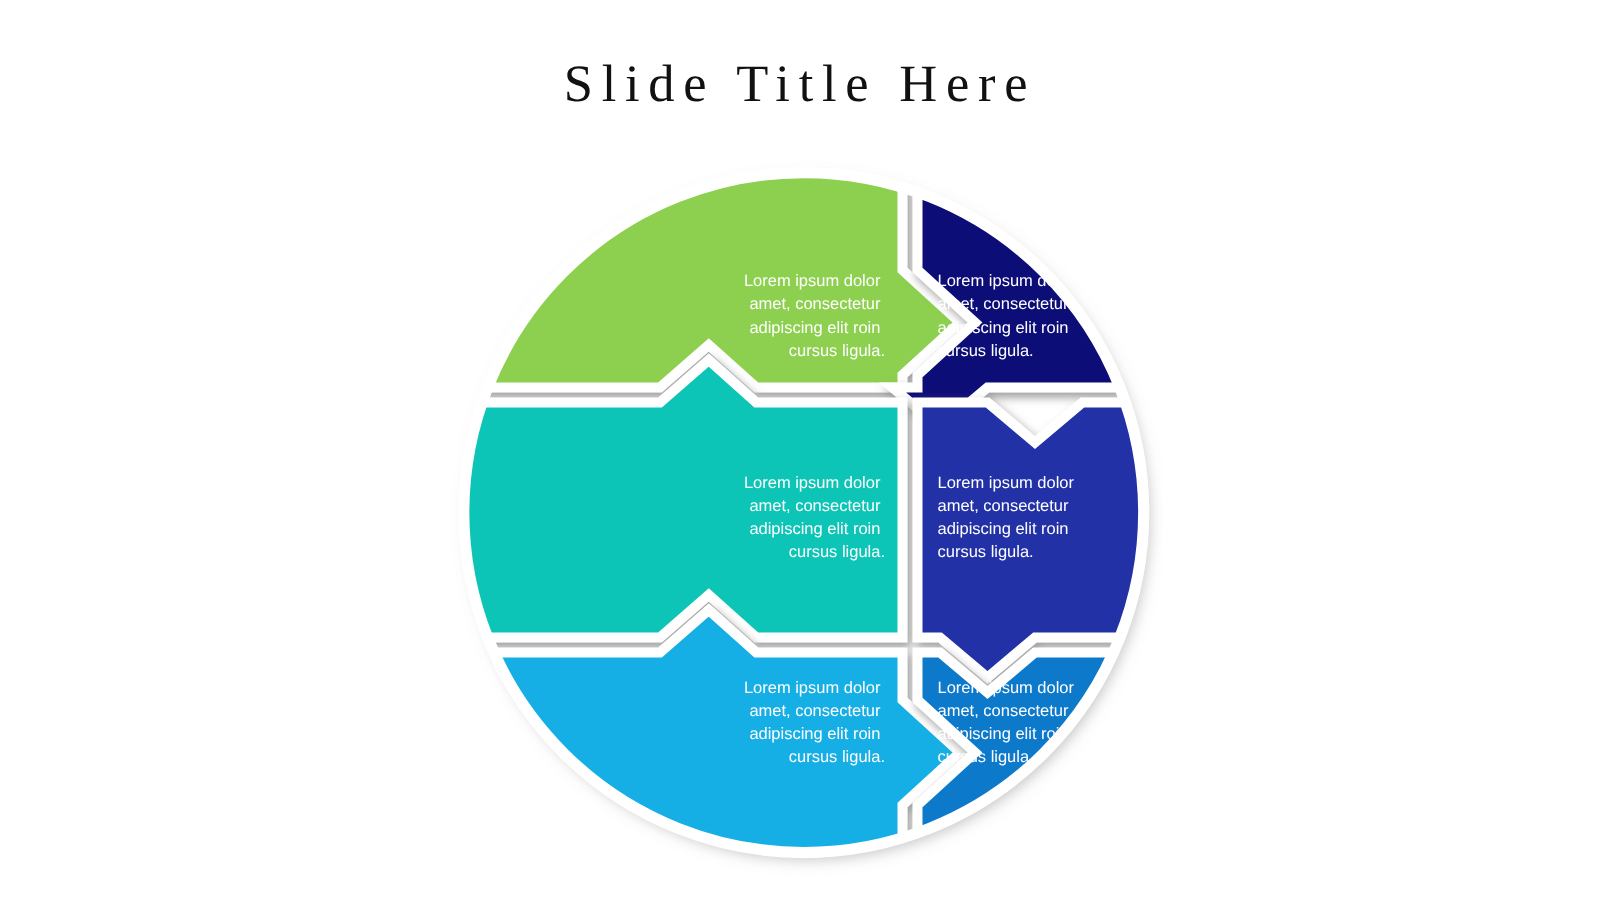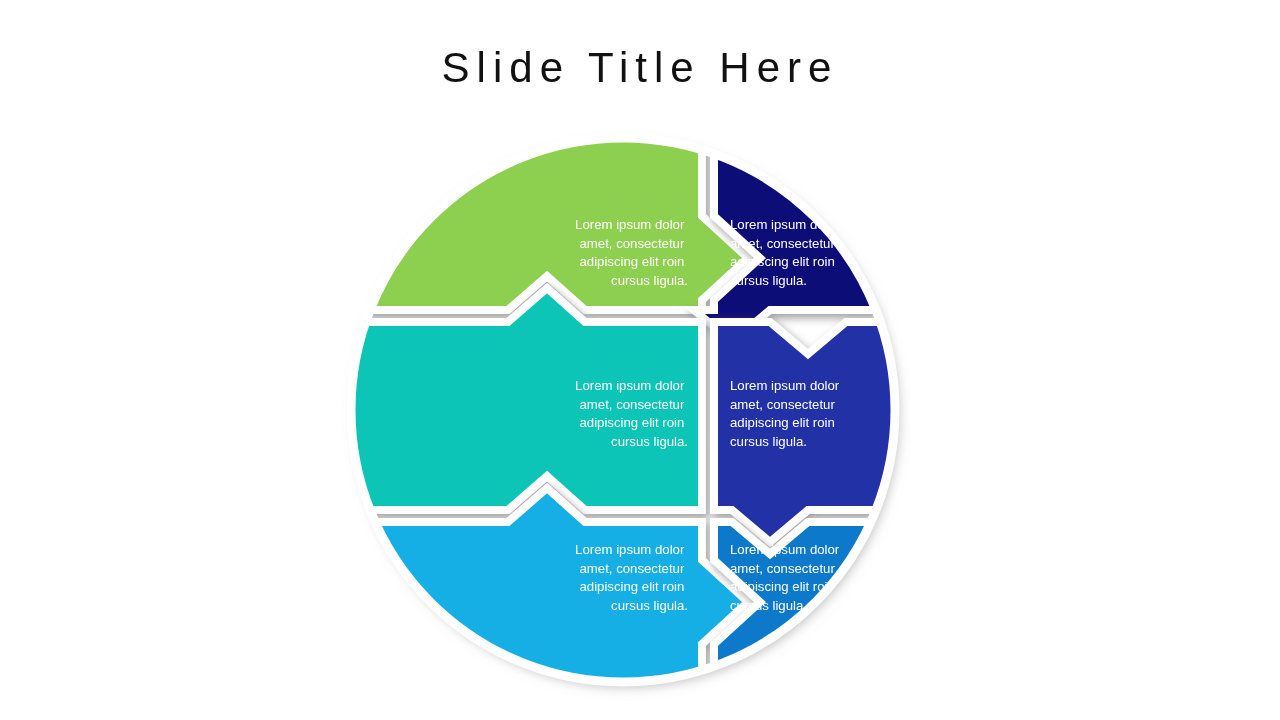--- a/index.html
+++ b/index.html
@@ -16,25 +16,25 @@
   }
   #slide-title{
     position:absolute;
     top:44px;left:0;right:0;
     text-align:center;
     font-size:42px;
     font-weight:400;
     letter-spacing:7px;
     color:#111111;
     line-height:1.15;
-    font-family:Liberation Sans, sans-serif;
+    font-family:Liberation Serif, serif;
   }
   #diagram-wrap{
     position:absolute;
-    left:340px;top:128px;
+    left:360px;top:128px;
     width:570px;height:575px;
   }
   #diagram-svg{display:block;width:570px;height:575px;}
   .seg-text{
     font-family:"Liberation Sans", sans-serif;
     font-size:13.2px;
     fill:#ffffff;
   }
   .seg-text tspan{ }
 </style>

